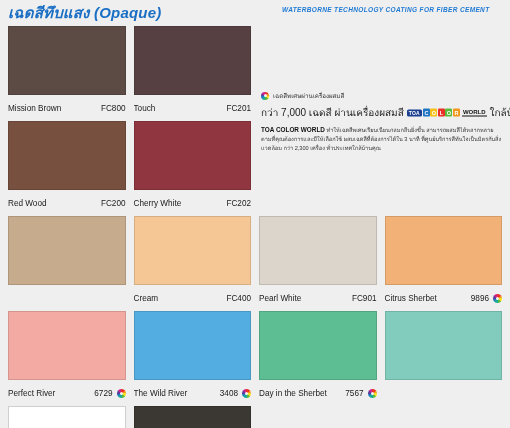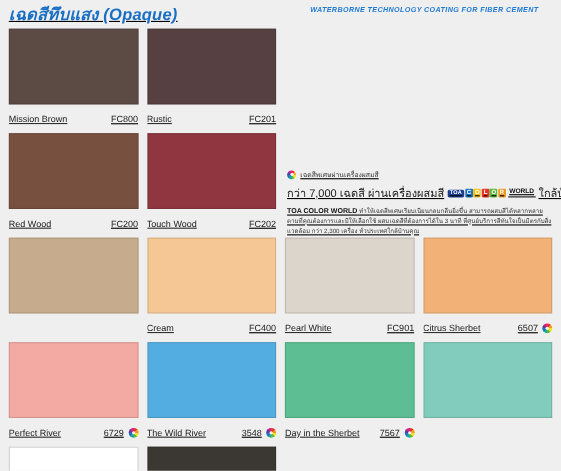--- a/index.html
+++ b/index.html
@@ -2,21 +2,21 @@
 <html><head>
 <meta charset="utf-8">
 <style>
   * { box-sizing: border-box; margin: 0; padding: 0; }
   html, body {
     width: 510px; height: 428px;
     background: #efefef;
     font-family: "Liberation Sans", sans-serif;
     overflow: hidden;
   }
-  .page { position: relative; width: 510px; height: 428px; background: #efefef; text-decoration: underline; }
+  .page { position: relative; width: 510px; height: 428px; background: #efefef; }
 
   
   .header {
     position: relative;
     height: 26px;
     padding: 0 8px;
     display: flex;
     align-items: center;
   }
   .header-title {
@@ -93,21 +93,21 @@
     background: #f4f4f4;
   }
 
   
   .promo {
     grid-column: 3 / span 2;
     grid-row: 1 / span 2;
     padding: 2px 0 0 2px;
     display: flex;
     flex-direction: column;
-    justify-content: flex-end;
+    justify-content: center;
   }
   .promo-line1 {
     display: flex;
     align-items: center;
     gap: 4px;
     font-size: 6.2px;
     color: #333;
     margin-bottom: 4px;
   }
   .promo-line1 .wheel { width: 8px; height: 8px; }
@@ -175,35 +175,35 @@
     <div class="cell">
       <div class="swatch" style="background:#5c4a45"></div>
       <div class="caption">
         <span class="cap-name">Mission Brown</span>
         <span class="cap-code">FC800</span>
       </div>
     </div>
     <div class="cell">
       <div class="swatch" style="background:#564042"></div>
       <div class="caption">
-        <span class="cap-name">Rustic</span>
+        <span class="cap-name">Touch</span>
         <span class="cap-code">FC201</span>
       </div>
     </div>
     <div class="cell">
       <div class="swatch" style="background:#77503f"></div>
       <div class="caption">
         <span class="cap-name">Red Wood</span>
         <span class="cap-code">FC200</span>
       </div>
     </div>
     <div class="cell">
       <div class="swatch" style="background:#8f3640"></div>
       <div class="caption">
-        <span class="cap-name">Touch Wood</span>
+        <span class="cap-name">Cherry White</span>
         <span class="cap-code">FC202</span>
       </div>
     </div>
 
     <div class="cell">
       <div class="swatch" style="background:#c6ab8d"></div>
     </div>
     <div class="cell">
       <div class="swatch" style="background:#f4c795"></div>
       <div class="caption">
@@ -215,42 +215,42 @@
       <div class="swatch" style="background:#dbd5cb"></div>
       <div class="caption">
         <span class="cap-name">Pearl White</span>
         <span class="cap-code">FC901</span>
       </div>
     </div>
     <div class="cell">
       <div class="swatch" style="background:#f2b176"></div>
       <div class="caption">
         <span class="cap-name">Citrus  Sherbet</span>
-        <span class="cap-code">6507</span>
+        <span class="cap-code">9896</span>
         <span class="cap-wheel">
             <span class="wheel"></span>
           </span>
       </div>
     </div>
 
     <div class="cell">
       <div class="swatch" style="background:#f3aaa3"></div>
       <div class="caption">
         <span class="cap-name">Perfect River</span>
         <span class="cap-code">6729</span>
         <span class="cap-wheel">
             <span class="wheel"></span>
           </span>
       </div>
     </div>
     <div class="cell">
       <div class="swatch" style="background:#54ade0"></div>
       <div class="caption">
         <span class="cap-name">The Wild River</span>
-        <span class="cap-code">3548</span>
+        <span class="cap-code">3408</span>
         <span class="cap-wheel">
             <span class="wheel"></span>
           </span>
       </div>
     </div>
     <div class="cell">
       <div class="swatch" style="background:#5cbe92"></div>
       <div class="caption">
         <span class="cap-name">Day in the Sherbet</span>
         <span class="cap-code">7567</span>

